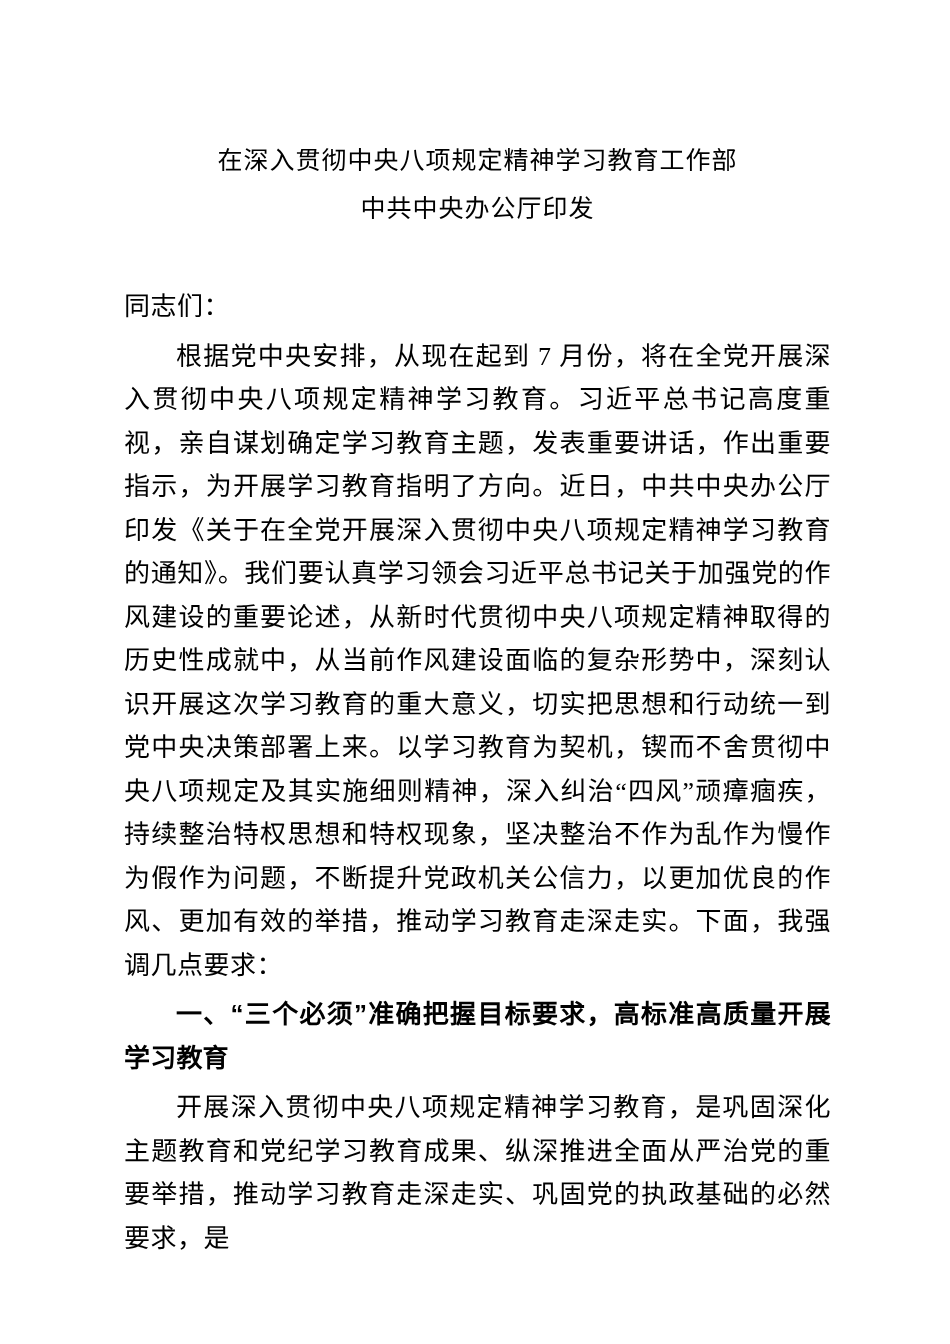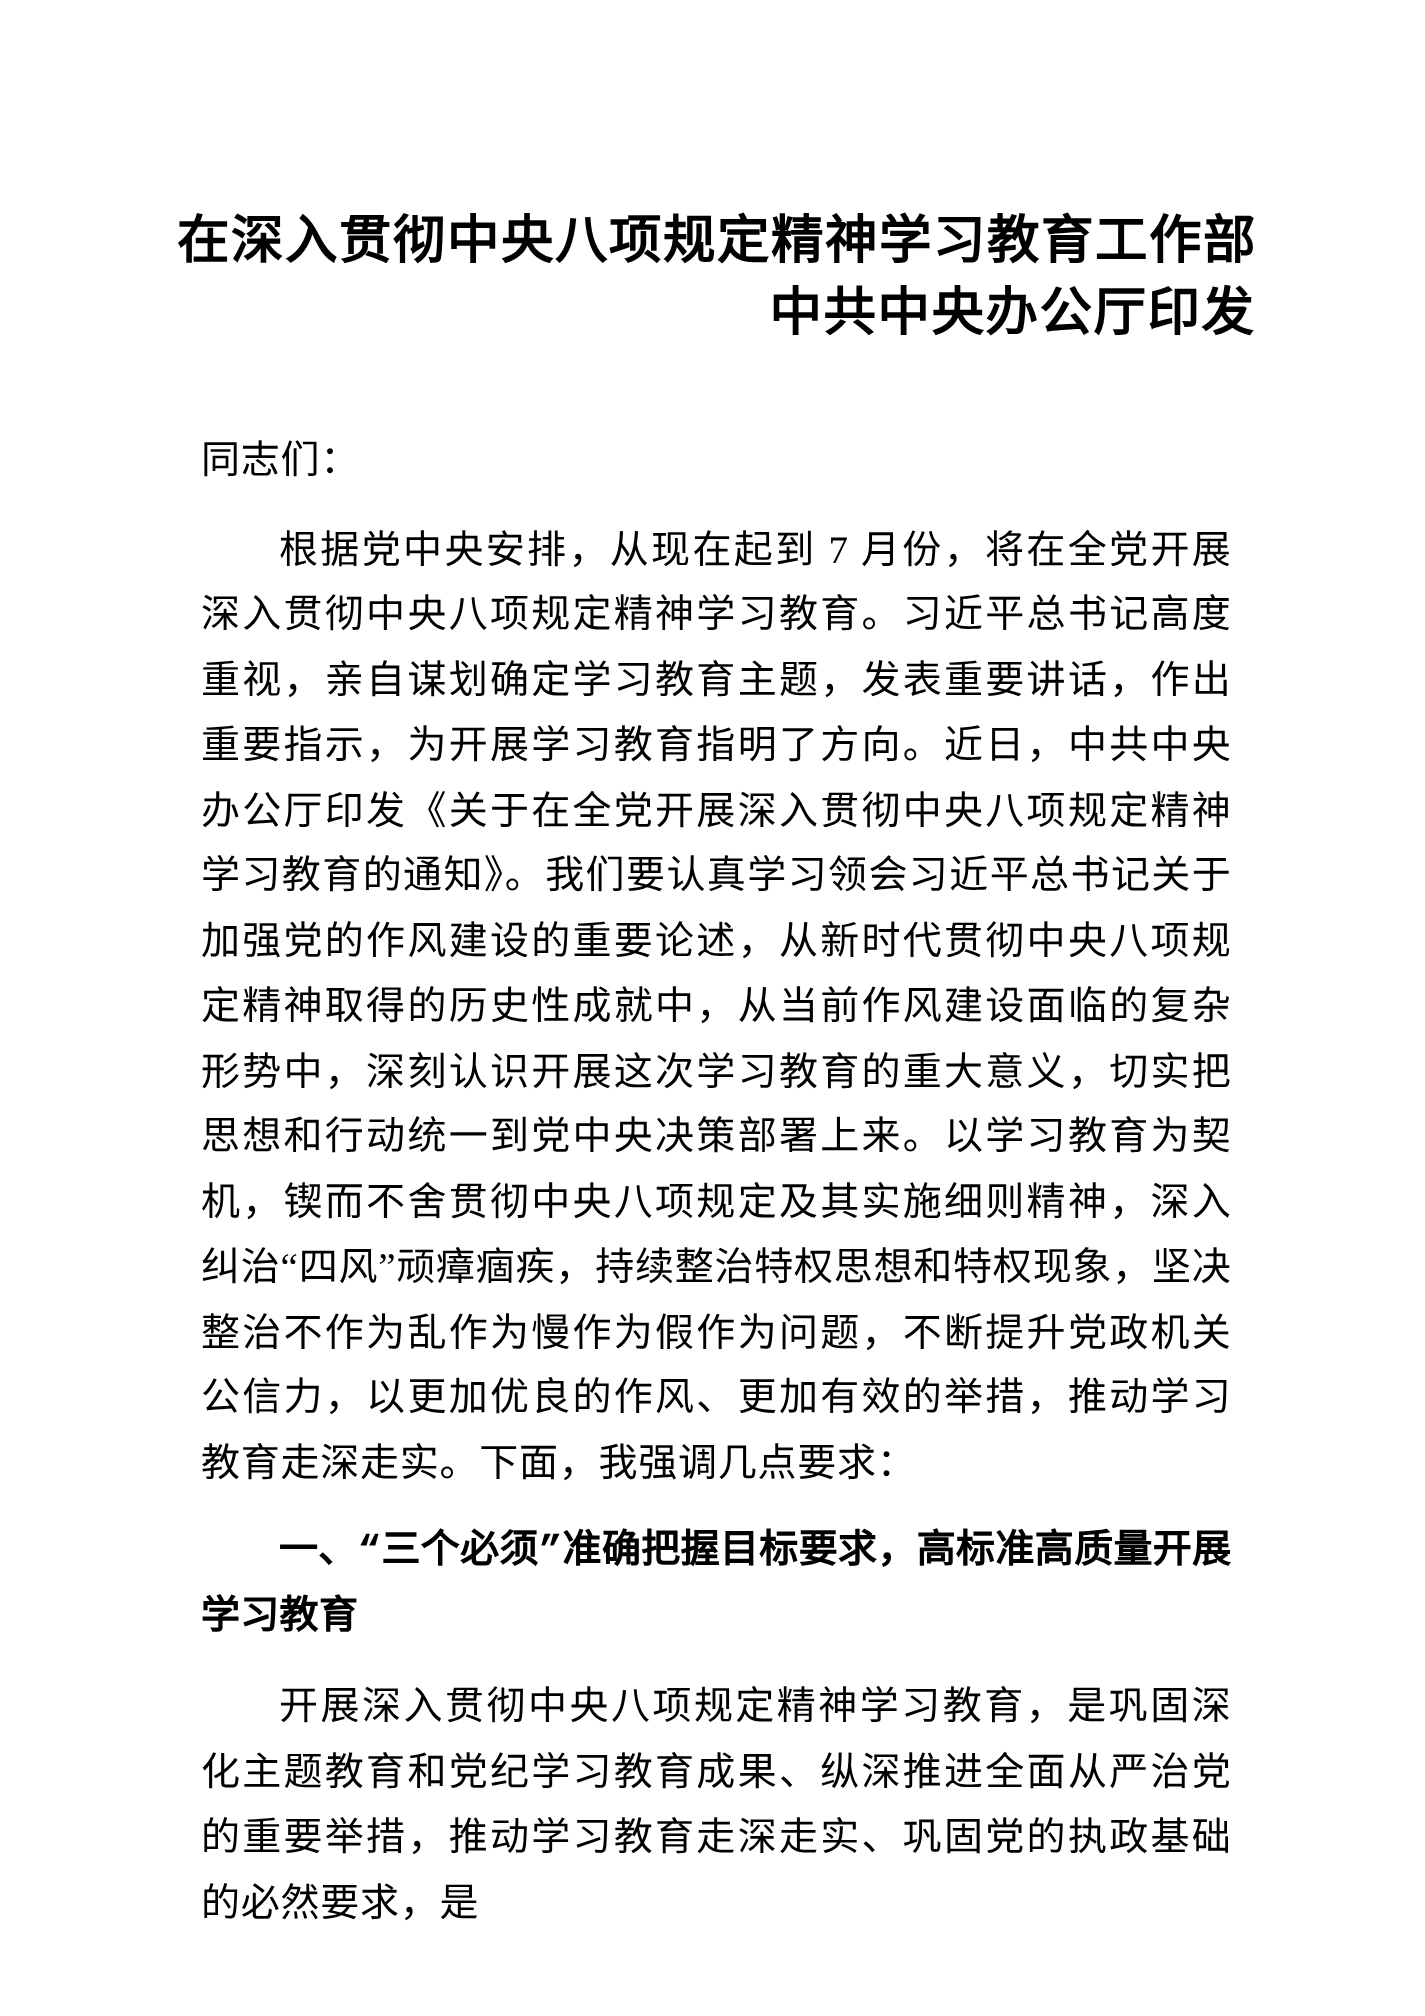--- a/index.html
+++ b/index.html
@@ -19,52 +19,52 @@
     position: absolute;
     top: 0; left: 0;
     width: 950px;
     height: 1344px;
     background: #ffffff;
     box-sizing: border-box;
     padding: 137px 113px 0 118px;
   }
   .doc-title {
     margin: 0;
-    text-align: right;
-    font-size: 35px;
+    text-align: center;
+    font-size: 25px;
     line-height: 48px;
-    font-weight: bold;
+    font-weight: normal;
     letter-spacing: 1px;
     font-family: "Liberation Serif", "DejaVu Serif", serif;
   }
   .doc-title .title-line {
     white-space: nowrap;
   }
   .doc-body {
     margin-top: 52px;
   }
   .doc-body p {
-    margin: 16px;
+    margin: 6px;
     font-size: 26px;
     line-height: 43.5px;
     letter-spacing: 0.5px;
     text-align: justify;
     text-justify: inter-character;
     font-weight: normal;
   }
   .doc-body p.salutation {
     text-indent: 0;
   }
   .doc-body p.paragraph {
     text-indent: 2em;
   }
   .doc-body p.heading {
     text-indent: 2em;
     font-weight: bold;
-    font-family: Liberation Mono, monospace;
+    font-family: Liberation Sans, sans-serif;
     letter-spacing: 0.2px;
   }
 </style>
 </head>
 <body>
 
 <div class="page">
   <h1 class="doc-title">
     <div class="title-line">在深入贯彻中央八项规定精神学习教育工作部</div>
     <div class="title-line">中共中央办公厅印发</div>

